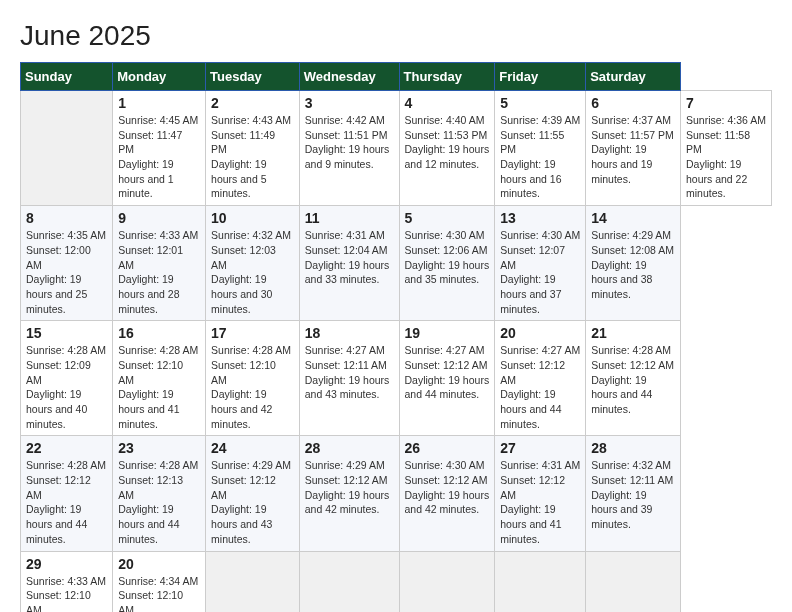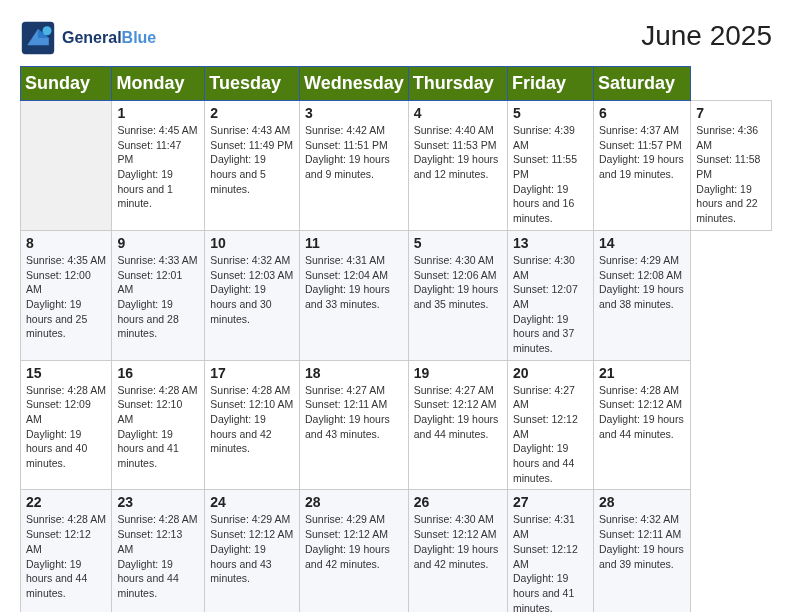--- a/index.html
+++ b/index.html
@@ -36,25 +36,25 @@
     .location {
       font-size: 15px;
       color: #444;
     }
     .calendar {
       width: 100%;
       border-collapse: collapse;
       font-size: 11px;
     }
     .calendar th {
-      background-color: #4d7c0f;
+      background-color: #14532d;
       color: #fff;
       padding: 6px 4px;
       text-align: left;
-      font-size: 18px;
+      font-size: 13px;
       font-weight: bold;
       border: 1px solid #2a5aad;
     }
     .calendar td {
       border: 1px solid #ccc;
       vertical-align: top;
       padding: 4px 5px;
       width: 108px;
       min-height: 80px;
       background: #fff;
@@ -75,31 +75,20 @@
       line-height: 1.4;
     }
     .empty {
       background: #f0f0f0 !important;
     }
   </style>
 </head>
 <body>
 
 <div class="header">
-  <div class="logo">
-    <svg class="logo-icon" viewBox="0 0 40 40">
-      <rect x="2" y="2" width="36" height="36" rx="4" fill="#1a3a6b"></rect>
-      <polygon points="8,28 20,10 32,20 32,28" fill="#4a90d9"></polygon>
-      <polygon points="20,10 32,20 20,20" fill="#2a7ac8"></polygon>
-      <circle cx="30" cy="12" r="5" fill="#4ab4e8"></circle>
-    </svg>
-    <div>
-      <div style="font-size:16px;font-weight:bold;color:#1a3a6b;">General<span style="color:#4a90d9;">Blue</span></div>
-    </div>
-  </div>
   <div class="title-block">
     <div class="month-title">June 2025</div>
   </div>
 </div>
 
 <table class="calendar">
   <thead>
     <tr>
     <th>Sunday</th>
         <th>Monday</th>

